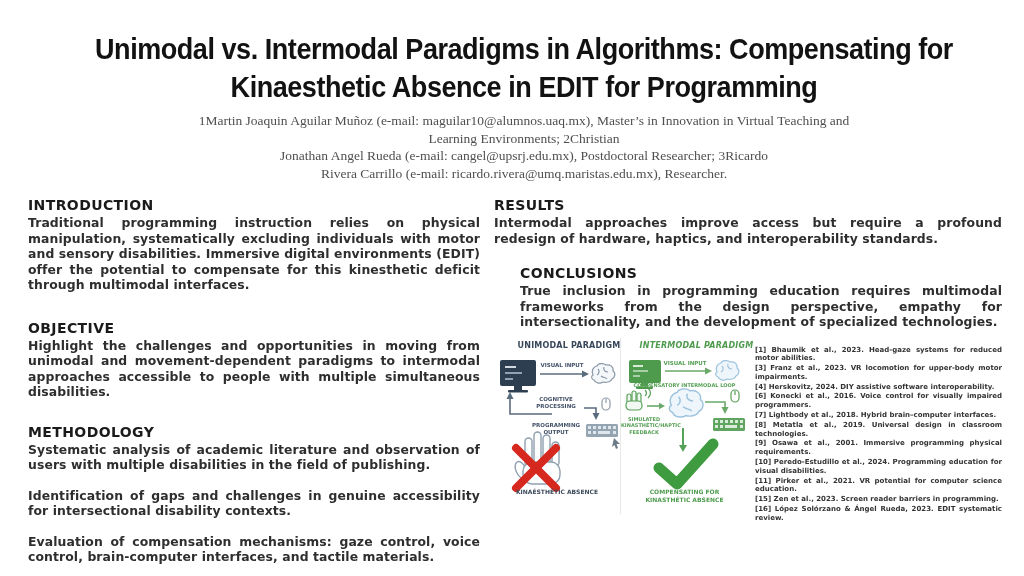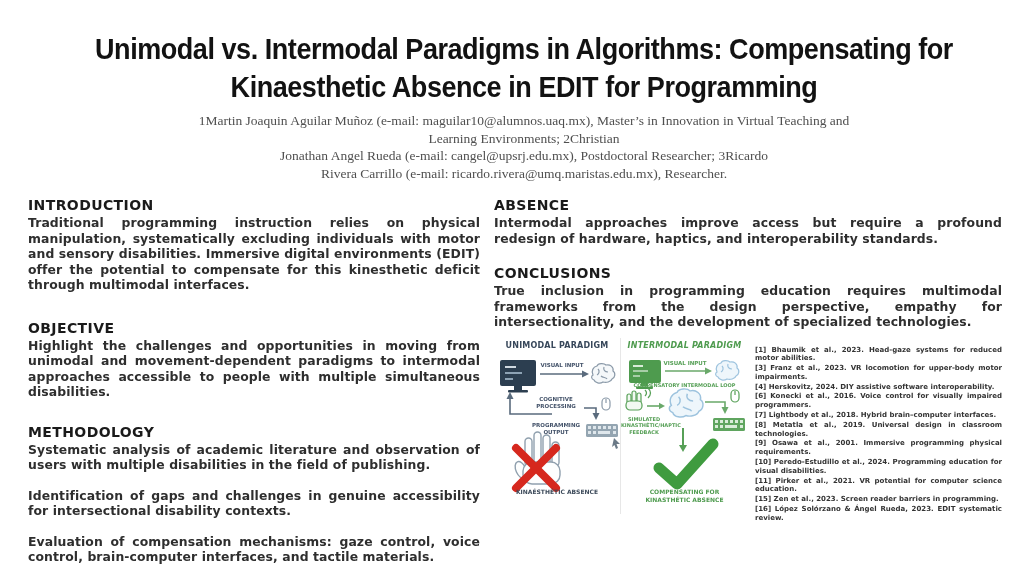--- a/index.html
+++ b/index.html
@@ -20,28 +20,28 @@
   .col-left  { width:452px; flex:0 0 452px; }
   .col-right { flex:1; }
   h2.sec { font-size:14px; font-weight:800; color:#1a1a1a; letter-spacing:.4px;
            margin-bottom:2px; }
   .body-p { font-size:12.4px; font-weight:700; color:#2e2e2e; line-height:15.5px;
             text-align:justify; letter-spacing:.1px; }
   .gap-p { margin-top:15px; }
   .sec-block { margin-bottom:0; }
   .mt-obj { margin-top:27px; }
   .mt-met { margin-top:24px; }
-  .mt-con { margin-top:19px; }
+  .mt-con { margin-top:19px;margin-left:26px; }
 
   
   .bottom-row { display:flex; margin-top:8px; }
   .diagram { position:relative; width:254px; height:176px; display:flex; flex:0 0 254px; }
   .panel { position:relative; width:127px; height:176px; }
   .panel.left { border-right:1px solid #e7e7e7; }
-  .p-title { position:absolute; top:3px; left:0; width:100%; text-align:center;
+  .p-title { position:absolute; top:3px; left:12px; width:100%; text-align:center;
              font-size:8px; font-weight:800; letter-spacing:.2px; }
   .p-title.uni { color:#37475a; }
   .p-title.inter { color:#4e9b4e;font-style:italic; }
   .dlabel { position:absolute; text-align:center; font-weight:700; }
   .dl-slate { color:#44536a; }
   .dl-green { color:#57a057; }
   .caption { position:absolute; top:150px; left:6px; right:6px; text-align:center;
              font-size:6px; font-weight:800; line-height:8px; }
   .cap-uni { color:#3c4a5a; }
   .cap-inter { color:#4e9b4e; }
@@ -82,21 +82,21 @@
       <div class="sec-block mt-met">
         <h2 class="sec">METHODOLOGY</h2>
         <p class="body-p">Systematic analysis of academic literature and observation of users with multiple disabilities in the field of publishing.</p>
         <p class="body-p gap-p">Identification of gaps and challenges in genuine accessibility for intersectional disability contexts.</p>
         <p class="body-p gap-p">Evaluation of compensation mechanisms: gaze control, voice control, brain-computer interfaces, and tactile materials.</p>
       </div>
     </div>
 
     <div class="col-right">
       <div class="sec-block">
-        <h2 class="sec">ABSENCE</h2>
+        <h2 class="sec">RESULTS</h2>
         <p class="body-p">Intermodal approaches improve access but require a profound redesign of hardware, haptics, and interoperability standards.</p>
       </div>
       <div class="sec-block mt-con">
         <h2 class="sec">CONCLUSIONS</h2>
         <p class="body-p">True inclusion in programming education requires multimodal frameworks from the design perspective, empathy for intersectionality, and the development of specialized technologies.</p>
       </div>
 
       <div class="bottom-row">
 
         <div class="diagram">

